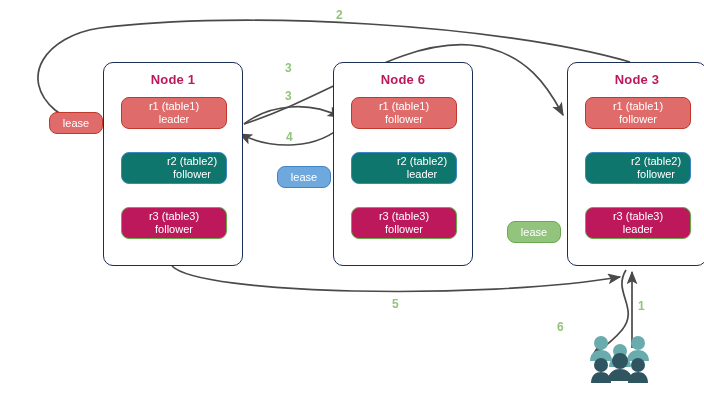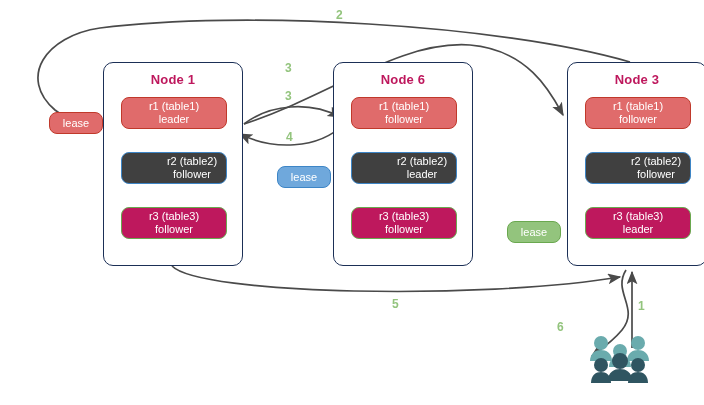--- a/index.html
+++ b/index.html
@@ -55,21 +55,21 @@
     flex-direction: column;
     align-items: center;
     justify-content: center;
     color: #ffffff;
     font-size: 11px;
     line-height: 13.5px;
     text-align: center;
   }
   .replica .r-line { display: block; }
   .rep-red   { background: #e06b6b; border: 1.5px solid #c0392b; }
-  .rep-blue  { background: #404040; border: 1.5px solid #3d85c6; padding-left: 36px; }
+  .rep-blue  { background: #0f766e; border: 1.5px solid #3d85c6; padding-left: 36px; }
   .rep-green { background: #be185d; border: 1.5px solid #6aa84f; }
   .lease-box {
     position: absolute;
     box-sizing: border-box;
     height: 22px;
     border-radius: 8px;
     display: flex;
     align-items: center;
     justify-content: center;
     color: #ffffff;

